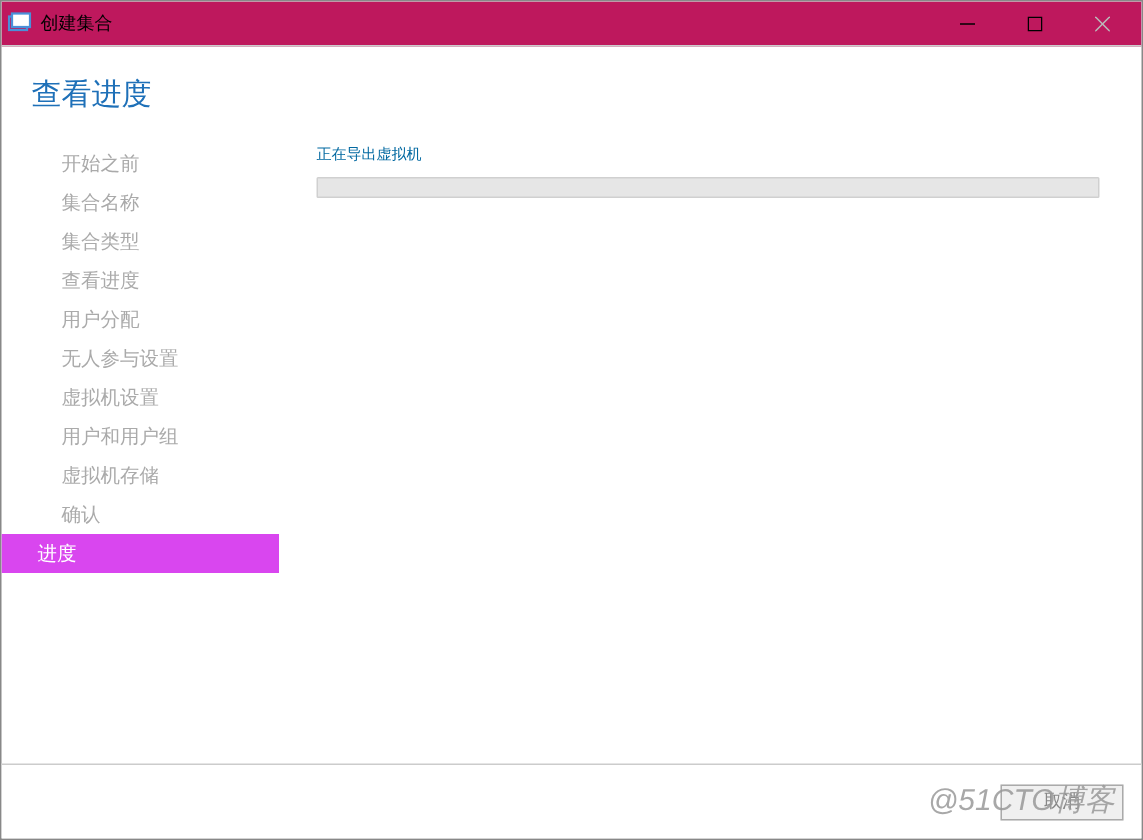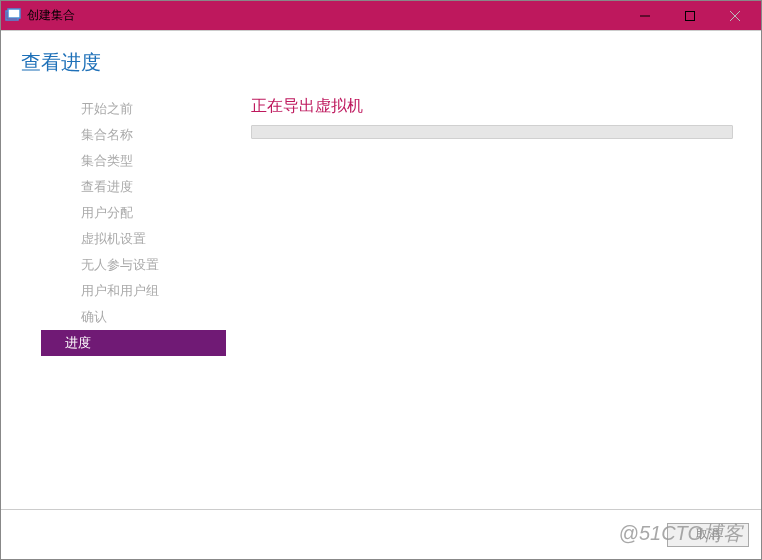--- a/index.html
+++ b/index.html
@@ -58,48 +58,47 @@
       padding: 18px 20px 12px 20px;
     }
     .header-title {
       font-size: 20px;
       color: #1e70b8;
       font-weight: normal;
     }
     .content {
       display: flex;
       height: calc(100% - 30px - 60px - 50px);
-      margin-left: 40px;
     }
     .sidebar {
       width: 185px;
       padding-top: 8px;
     }
     .sidebar-item {
       padding: 4px 10px 4px 40px;
       font-size: 13px;
       color: #aaa;
       line-height: 18px;
       cursor: default;
     }
     .sidebar-item.active {
-      background: #701a75;
+      background: #d946ef;
       color: #fff;
       padding-left: 24px;
     }
     .main {
       flex: 1;
       padding: 8px 28px 8px 25px;
     }
     .progress-section {
       margin-bottom: 18px;
     }
     .progress-label {
-      font-size: 16px;
-      color: #be185d;
+      font-size: 10px;
+      color: #0369a1;
       margin-bottom: 8px;
     }
     .progress-bar {
       width: 100%;
       height: 14px;
       background: #e6e6e6;
       border: 1px solid #d0d0d0;
       border-radius: 1px;
     }
     .footer {
@@ -173,23 +172,24 @@
   <h1 class="header-title">查看进度</h1>
 </div>
 
 <div class="content">
   <div class="sidebar">
     <div class="sidebar-item">开始之前</div>
     <div class="sidebar-item">集合名称</div>
     <div class="sidebar-item">集合类型</div>
     <div class="sidebar-item">查看进度</div>
     <div class="sidebar-item">用户分配</div>
+    <div class="sidebar-item">无人参与设置</div>
     <div class="sidebar-item">虚拟机设置</div>
-    <div class="sidebar-item">无人参与设置</div>
     <div class="sidebar-item">用户和用户组</div>
+    <div class="sidebar-item">虚拟机存储</div>
     <div class="sidebar-item">确认</div>
     <div class="sidebar-item active">进度</div>
   </div>
   <div class="main">
     <div class="progress-section">
       <div class="progress-label">正在导出虚拟机</div>
       <div class="progress-bar"></div>
     </div>
   </div>
 </div>

